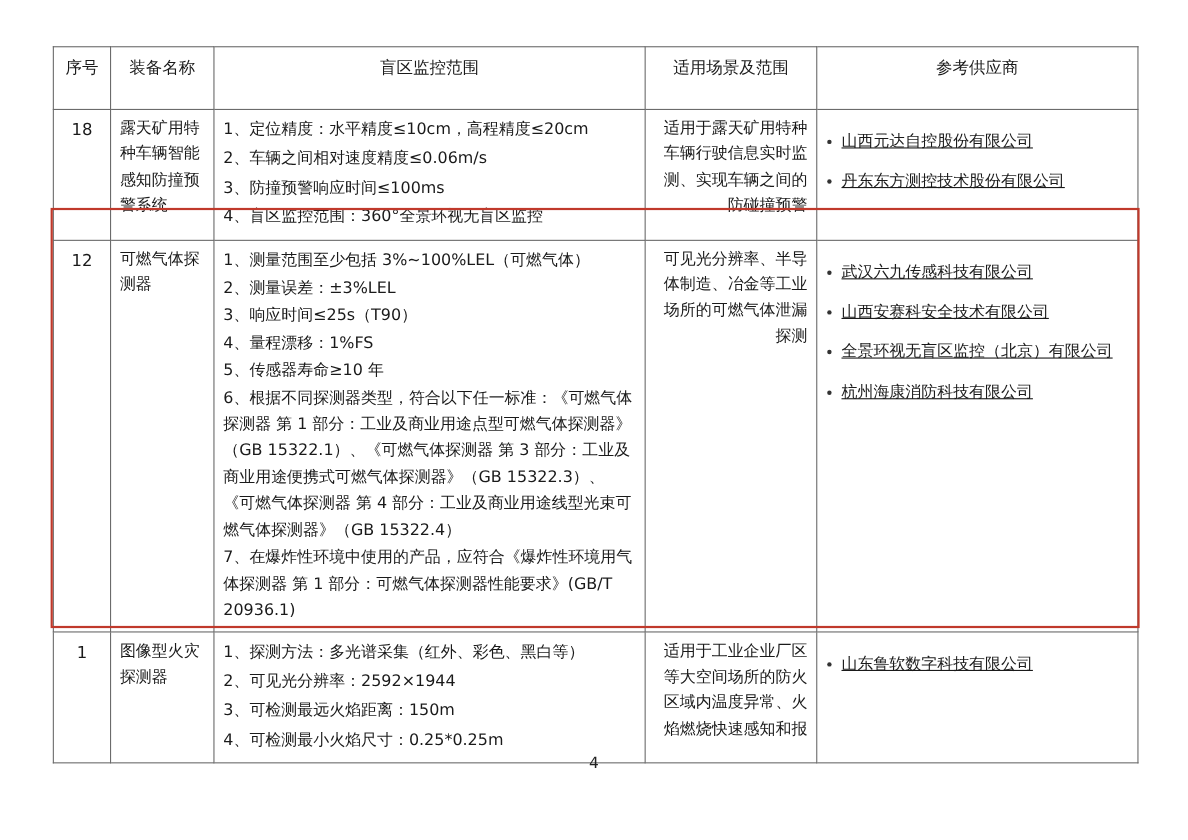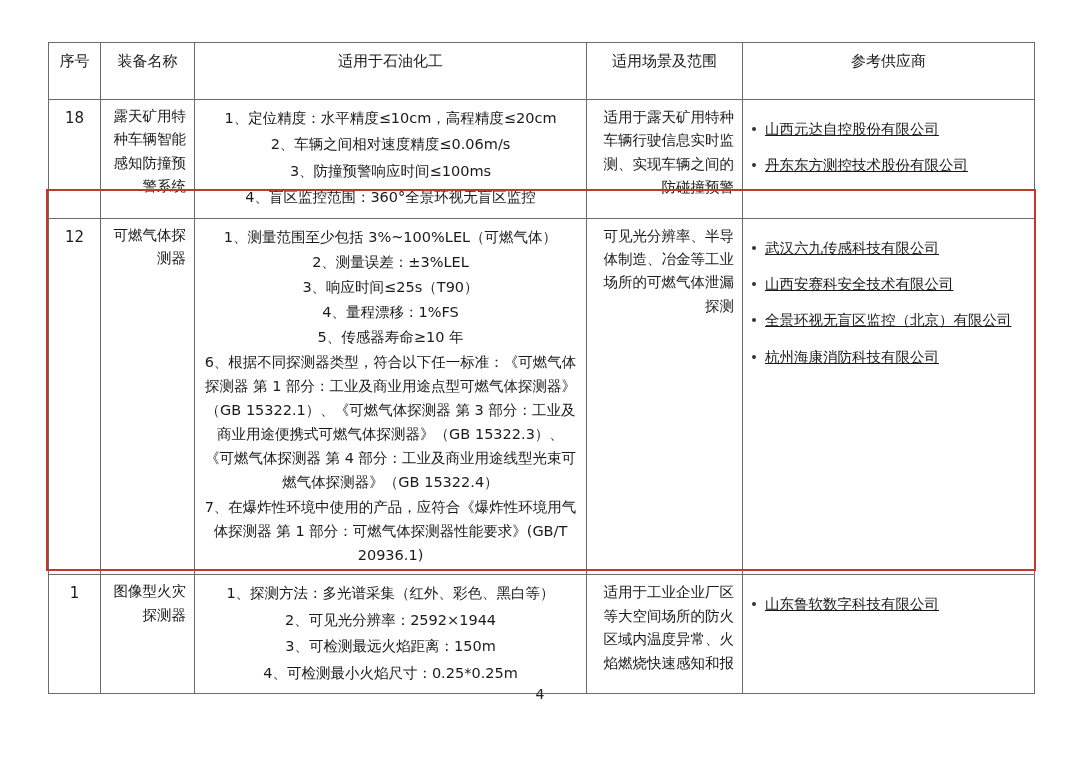--- a/index.html
+++ b/index.html
@@ -51,34 +51,32 @@
     height: 44px;
     padding: 4px 6px;
     font-size: 15px;
   }
   .cell-index {
     text-align: center;
     vertical-align: middle;
     font-size: 15px;
   }
   .cell-name {
-    text-align: right;
+    text-align: left;
     vertical-align: middle;
     line-height: 1.75;
-    font-family: Liberation Mono, monospace;
   }
   .spec-list, .supp-list, .scope-text {
     margin: 0;
     padding: 0;
     list-style: none;
   }
   .spec-list li {
     margin: 0 0 1px 0;
     text-indent: 0;
-    text-align: center;
   }
   .scope-text {
     line-height: 1.72;
     text-align: right;
   }
   .supp-list li {
     position: relative;
     padding-left: 14px;
     margin: 11px 0 2px 0;
     line-height: 1.75;
@@ -130,21 +128,21 @@
       <col class="c-index">
       <col class="c-name">
       <col class="c-spec">
       <col class="c-scope">
       <col class="c-supp">
     </colgroup>
     <thead>
       <tr>
         <td>序号</td>
         <td>装备名称</td>
-        <td>适用于石油化工</td>
+        <td>盲区监控范围</td>
         <td>适用场景及范围</td>
         <td>参考供应商</td>
       </tr>
     </thead>
     <tbody>
 
       <tr>
         <td class="cell-index">18</td>
         <td class="cell-name">露天矿用特种车辆智能感知防撞预警系统</td>
         <td>

